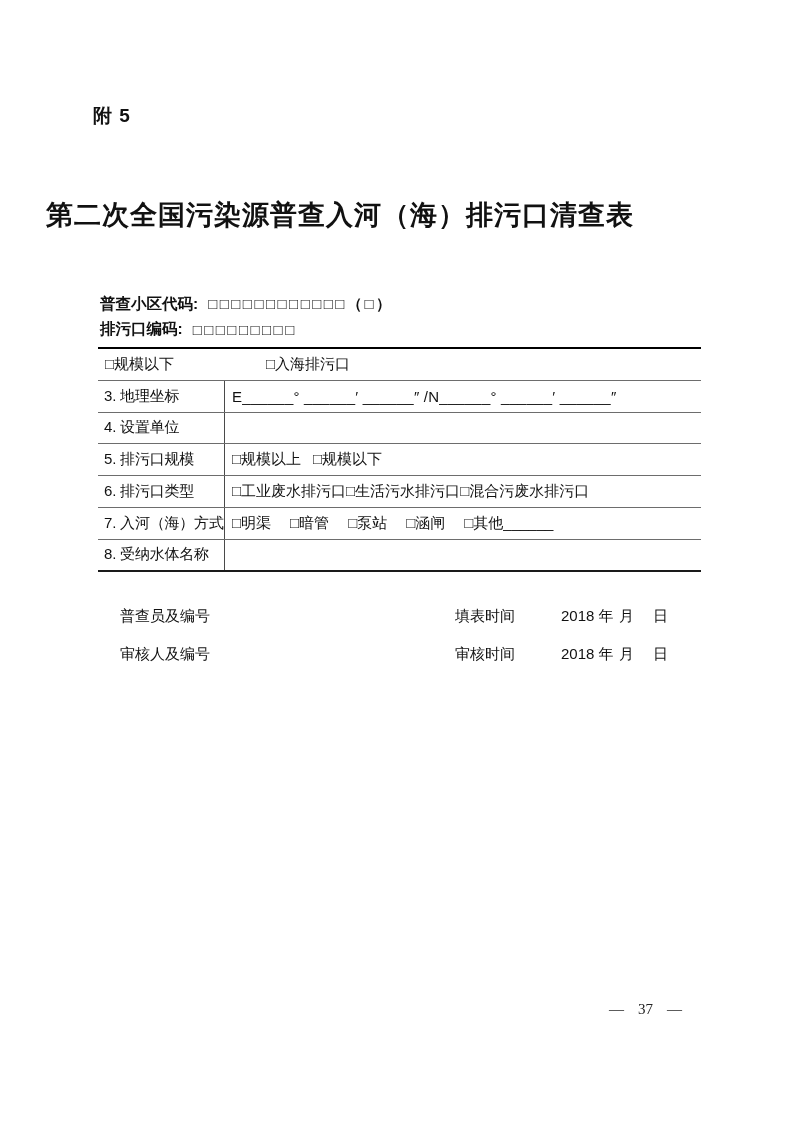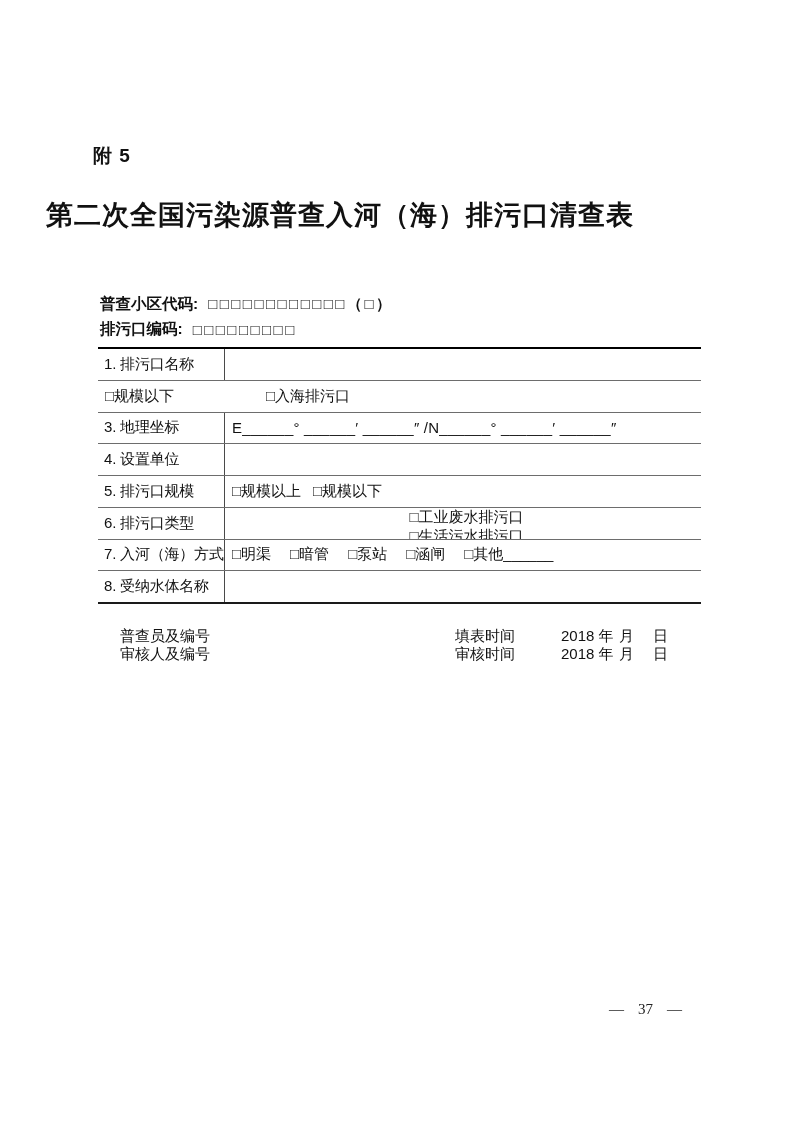--- a/index.html
+++ b/index.html
@@ -6,21 +6,21 @@
   .page{
     position:relative;
     width:800px;height:1131px;
     background:#ffffff;
     font-family:"Liberation Sans","DejaVu Sans",sans-serif;
     color:#111;
     overflow:hidden;
   }
   .attachment{
     position:absolute;left:93px;top:103px;
-    font-size:19px;font-weight:700;letter-spacing:1px;margin-top:40px;
+    font-size:19px;font-weight:700;letter-spacing:1px;
   }
   .doc-title{
     position:absolute;left:0;top:197px;width:100%;
     text-align:left;font-size:27px;font-weight:700;letter-spacing:1px;padding-left:46px;
   }
   .codes{position:absolute;left:100px;top:286px;font-weight:700;font-size:15.5px;margin-top:6px;}
   .code-line{height:25px;display:flex;align-items:center;}
   .code-line .boxes{margin-left:10px;letter-spacing:2.5px;font-weight:600;font-size:15px;}
   .form-table{
     position:absolute;left:98px;top:347px;width:603px;
@@ -32,29 +32,29 @@
   .label-cell{
     width:127px;flex:0 0 127px;box-sizing:border-box;
     border-right:1px solid #4a4a4a;
     display:flex;align-items:center;padding-left:6px;
     letter-spacing:-0.2px;white-space:nowrap;overflow:hidden;
   }
   .value-cell{
     flex:1;display:flex;align-items:center;padding-left:7px;
     white-space:nowrap;overflow:hidden;
   }
-  .gap-92{gap:92px;} .gap-12{gap:12px;} .gap-32{flex-direction:column;} .gap-19{gap:19px;}
+  .gap-92{gap:92px;} .gap-12{gap:12px;} .gap-32{} .gap-19{gap:19px;}
   .geo{letter-spacing:0.2px;}
   .footer-row{position:absolute;left:0;width:100%;height:22px;font-size:15px;}
   .footer-row .f-label{position:absolute;left:120px;}
   .footer-row .f-time{position:absolute;left:455px;}
   .footer-row .f-year{position:absolute;left:561px;}
   .footer-row .f-month{position:absolute;left:619px;}
   .footer-row .f-day{position:absolute;left:653px;}
-  .row1{top:607px;margin-top:20px;} .row2{top:645px;}
+  .row1{top:607px;} .row2{top:645px;}
   .page-number{
     position:absolute;left:609px;top:1001px;
     display:flex;gap:14px;align-items:center;
     font-size:15px;font-family:"Liberation Serif","DejaVu Serif",serif;color:#222;
   }
 </style>
 </head>
 <body>
 
 <div class="page">
@@ -68,24 +68,20 @@
       <span>普查小区代码:</span>
       <span class="boxes">□□□□□□□□□□□□（□）</span>
     </div>
     <div class="code-line">
       <span>排污口编码:</span>
       <span class="boxes">□□□□□□□□□</span>
     </div>
   </div>
 
   <div class="form-table">
-    <div class="t-row">
-      <div class="label-cell">1. 排污口名称</div>
-      <div class="value-cell"></div>
-    </div>
     <div class="t-row">
       <div class="value-cell gap-92">
           <span>□规模以下</span>
           <span>□入海排污口</span>
         </div>
     </div>
     <div class="t-row">
       <div class="label-cell">3. 地理坐标</div>
       <div class="value-cell geo">E______° ______′ ______″ /N______° ______′ ______″</div>
     </div>

